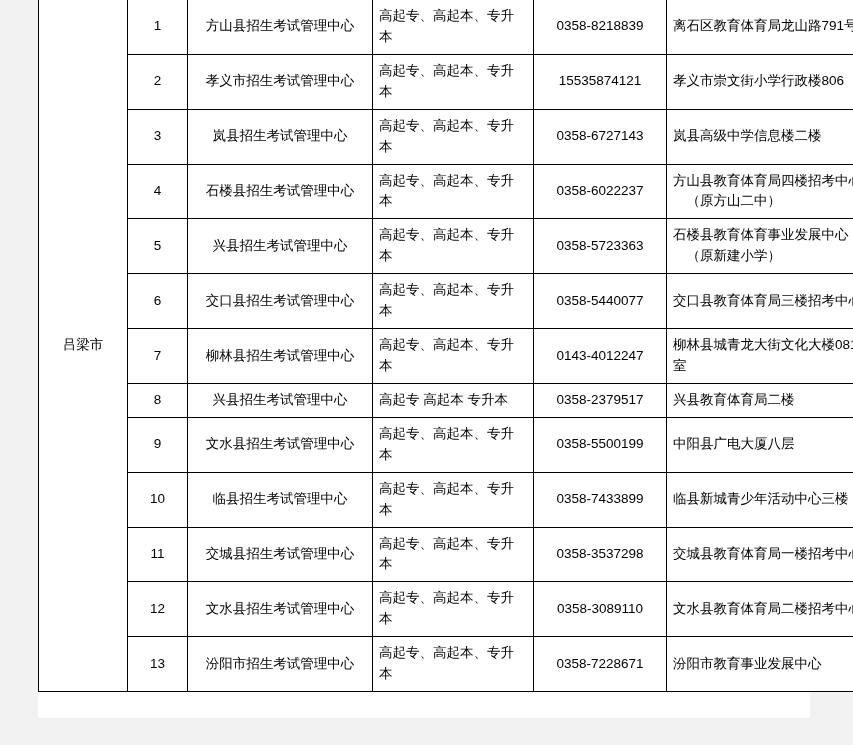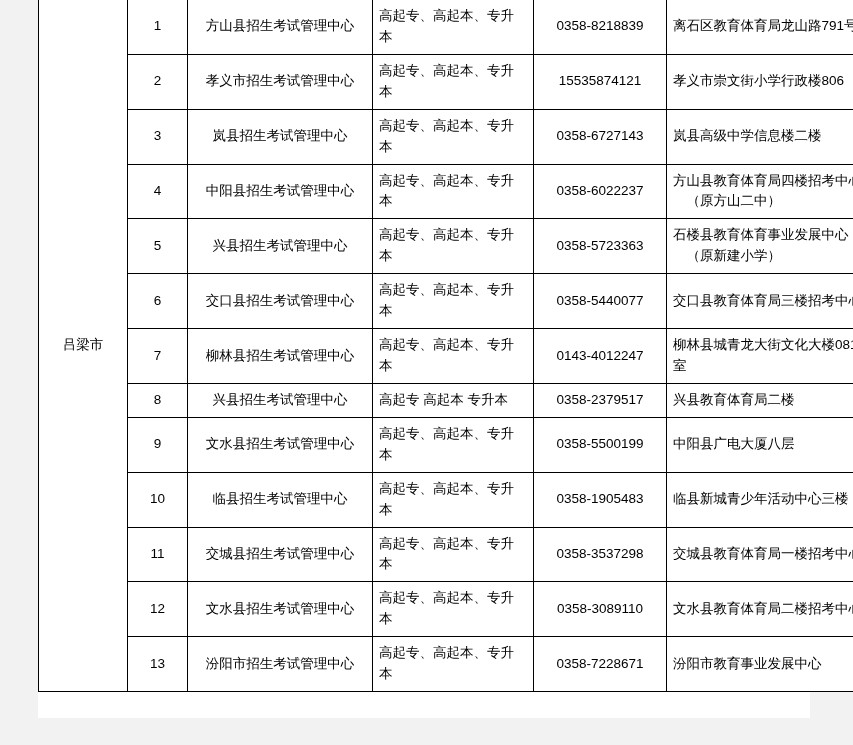--- a/index.html
+++ b/index.html
@@ -105,21 +105,21 @@
           <td class="col-index">3</td>
           <td class="col-name">岚县招生考试管理中心</td>
           <td class="col-type">高起专、高起本、专升本</td>
           <td class="col-phone">0358-6727143</td>
           <td class="col-address">
             <span class="addr-line">岚县高级中学信息楼二楼</span>
           </td>
         </tr>
         <tr>
           <td class="col-index">4</td>
-          <td class="col-name">中阳县招生考试管理中心</td>
+          <td class="col-name">石楼县招生考试管理中心</td>
           <td class="col-type">高起专、高起本、专升本</td>
           <td class="col-phone">0358-6022237</td>
           <td class="col-address">
             <span class="addr-line">方山县教育体育局四楼招考中心</span>
             <span class="addr-line indent">（原方山二中）</span>
           </td>
         </tr>
         <tr>
           <td class="col-index">5</td>
           <td class="col-name">兴县招生考试管理中心</td>
@@ -163,21 +163,21 @@
           <td class="col-type">高起专、高起本、专升本</td>
           <td class="col-phone">0358-5500199</td>
           <td class="col-address">
             <span class="addr-line">中阳县广电大厦八层</span>
           </td>
         </tr>
         <tr>
           <td class="col-index">10</td>
           <td class="col-name">临县招生考试管理中心</td>
           <td class="col-type">高起专、高起本、专升本</td>
-          <td class="col-phone">0358-1905483</td>
+          <td class="col-phone">0358-7433899</td>
           <td class="col-address">
             <span class="addr-line">临县新城青少年活动中心三楼</span>
           </td>
         </tr>
         <tr>
           <td class="col-index">11</td>
           <td class="col-name">交城县招生考试管理中心</td>
           <td class="col-type">高起专、高起本、专升本</td>
           <td class="col-phone">0358-3537298</td>
           <td class="col-address">

